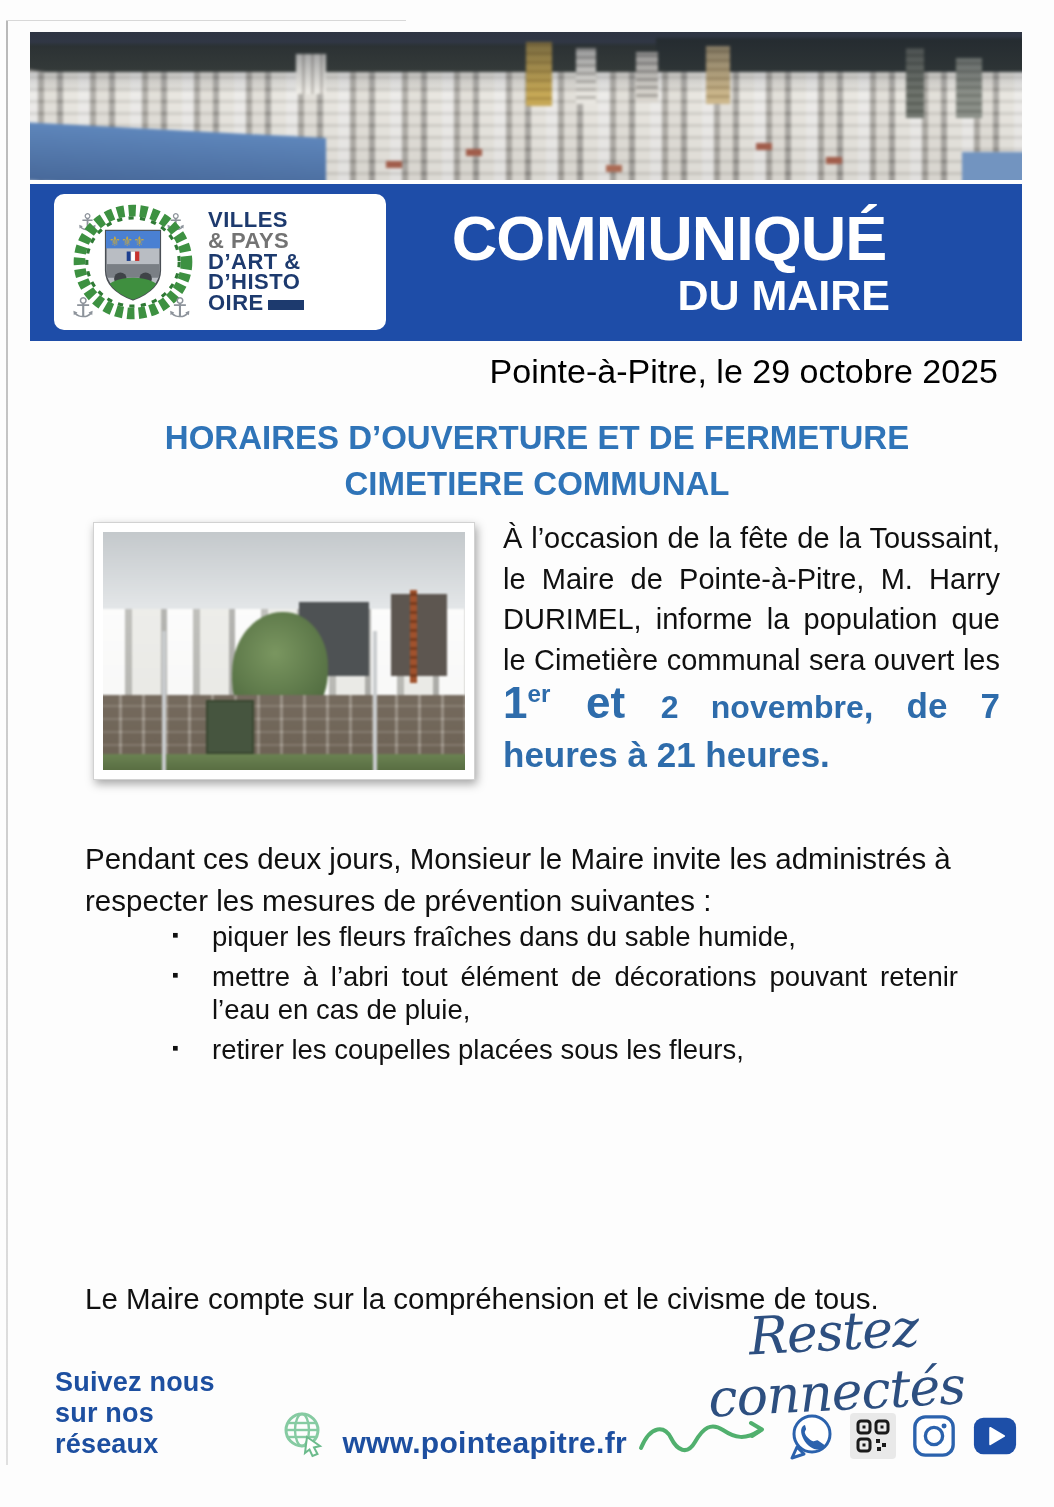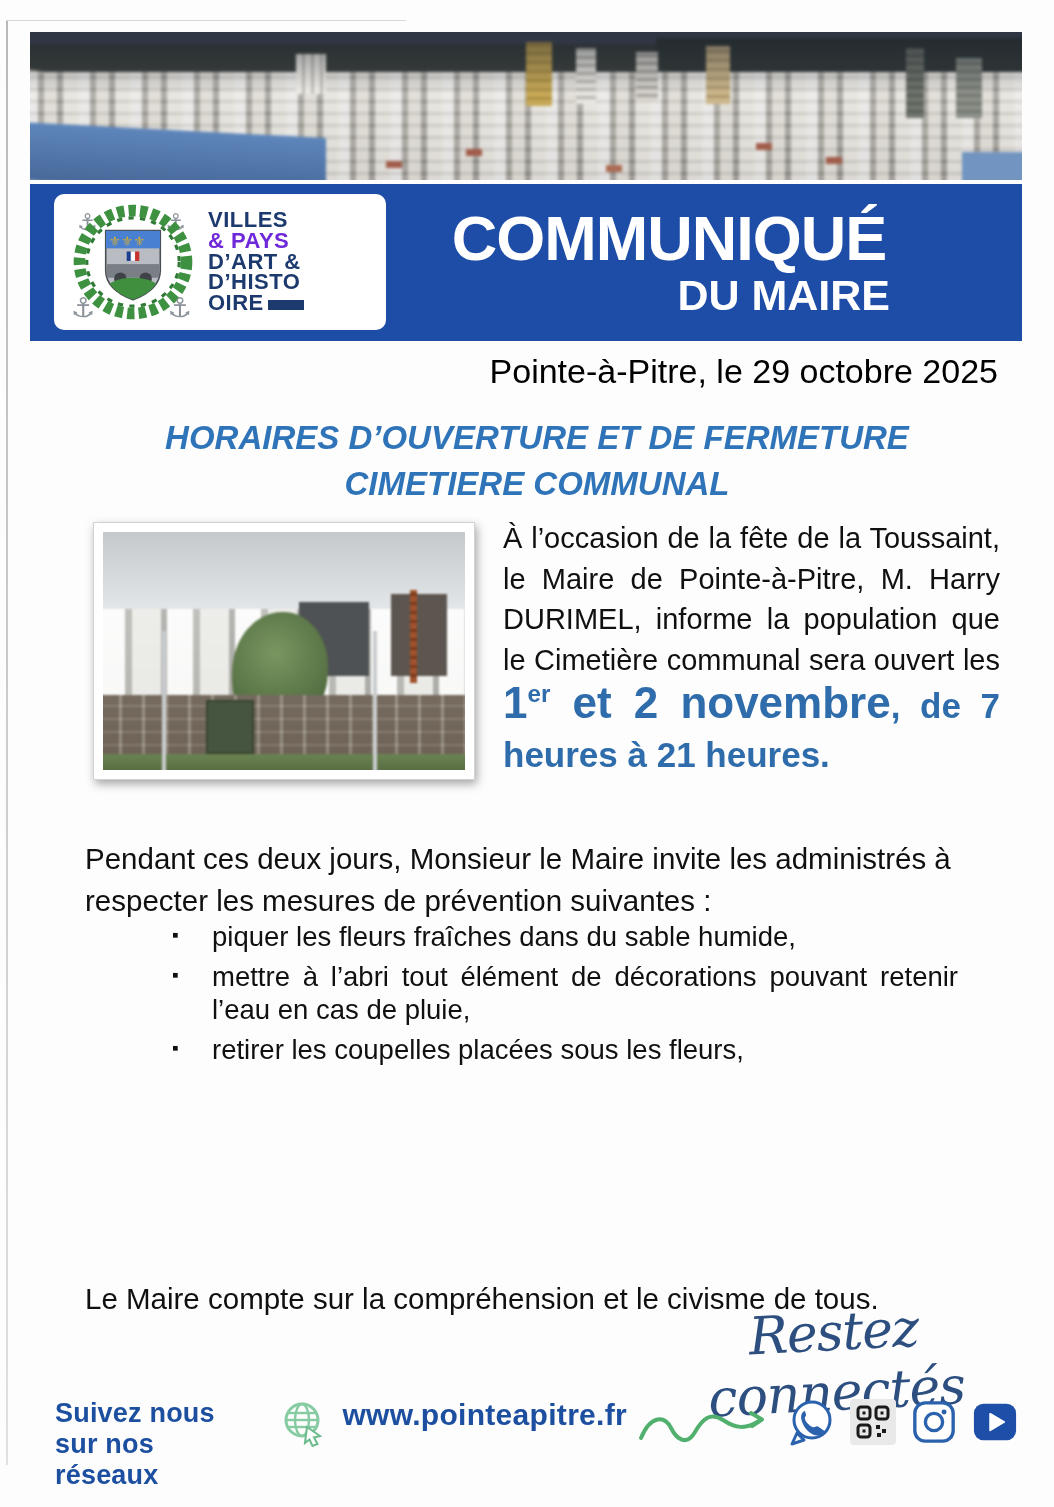--- a/index.html
+++ b/index.html
@@ -44,32 +44,32 @@
   .bp-shade { position:absolute; inset:0; background:linear-gradient(180deg, rgba(18,24,36,.5), rgba(18,24,36,0) 42%); }
 
   
   .blue-banner { position:absolute; left:30px; top:184px; width:992px; height:157px; background:#1e4da8; }
   .logo-box { position:absolute; left:24px; top:10px; width:332px; height:136px; background:#ffffff;
     border-radius:10px; display:flex; align-items:center; padding:4px 8px 4px 6px; }
   .arms { width:146px; height:126px; flex:0 0 auto; }
   .logo-text { flex:1; font-weight:bold; font-size:22px; line-height:.95; letter-spacing:.5px;
     color:#1d3a6e; padding-left:2px; overflow:hidden; white-space:nowrap; }
   .logo-text .ln { display:block; }
-  .logo-text .green { color:#6d28d9; }
+  .logo-text .green { color:#737373; }
   .logo-bar { display:inline-block; width:36px; height:10px; background:#1d3a6e; margin-left:4px; }
   .banner-titles { position:absolute; left:360px; right:14px; top:0; bottom:0;
     display:flex; flex-direction:column; justify-content:center; color:#ffffff; }
   .communique { text-align:center; padding-right:60px; font-weight:bold; font-size:63px;
     letter-spacing:-1px; line-height:1.05; }
   .du-maire { text-align:right; padding-right:118px; font-weight:bold; font-size:43px; letter-spacing:0; }
 
   
   .dateline { position:absolute; right:56px; top:352px; font-size:34px; color:#000000; }
   .heading { position:absolute; left:60px; right:40px; top:415px; text-align:center;
-    color:#2f74b8; font-weight:bold; font-size:33px; line-height:1.38;font-style:italic; }
+    color:#2f74b8; font-weight:bold; font-size:33px; line-height:1.38; }
 
   
   .content { position:absolute; left:85px; right:54px; top:518px; }
   .photo { float:left; width:382px; margin:4px 28px 6px 8px; background:#ffffff; padding:9px;
     border:1px solid #d2d2d2; box-shadow:2px 4px 9px rgba(0,0,0,.35); }
   .photo-inner { position:relative; width:362px; height:238px; overflow:hidden; background:#d7dadc; }
   .cem-art { position:absolute; inset:-4px; filter:blur(1.2px); }
   .cem-sky { position:absolute; left:0; right:0; top:0; height:48%;
     background:linear-gradient(#c2c7ca,#e2e5e7 65%,#edEFF0); }
   .cem-tombs { position:absolute; left:0; right:0; top:33%; height:42%;
@@ -91,38 +91,38 @@
   .cem-grass { position:absolute; left:0; right:0; bottom:0; height:8%;
     background:linear-gradient(#6b8352,#55693f); }
   .cem-gate { position:absolute; left:29%; bottom:8%; width:13%; height:22%;
     background:#46553f; border:2px solid #38452f; }
   .cem-pole { position:absolute; top:42%; bottom:0; width:4px; background:#c9ccce; }
   .cp1 { left:17%; } .cp2 { left:74%; }
 
   .intro { font-size:29px; line-height:1.40; color:#101010; text-align:justify; }
   .date-big { font-size:44px; line-height:1.05; color:#2e6cab; font-weight:bold; white-space:nowrap; }
   .date-big sup { font-size:.55em; vertical-align:super; }
-  .date-big2 { font-size:44px; line-height:1.05; color:#2e6cab; font-weight:bold; }
+  .date-big2 { font-size:32px; line-height:1.05; color:#2e6cab; font-weight:bold; }
   .date-mid { font-size:35px; color:#2e6cab; font-weight:bold; }
 
   
   .p1 { position:absolute; left:85px; right:54px; top:838px; font-size:29.5px; line-height:1.42; color:#101010; }
   .bullets { position:absolute; left:172px; right:96px; top:920px; }
   .bullets .li { display:flex; margin-bottom:7px; font-size:27.5px; line-height:1.2; color:#101010; }
   .bullets .li::before { content:"▪"; flex:0 0 40px; font-size:19px; padding-top:4px; }
   .bullets .li span { flex:1; text-align:justify; }
   .p2 { position:absolute; left:85px; right:52px; top:1152px; font-size:29.5px; line-height:1.45; color:#101010; text-align:justify; }
   .p3 { position:absolute; left:85px; right:52px; top:1282px; font-size:29.5px; color:#101010; }
 
   
   .restez { position:absolute; left:650px; width:370px; top:1302px; text-align:center;
     font-family:"DejaVu Serif", serif; font-style:italic; font-size:52px; color:#2d4f80;
     transform:rotate(-3deg); letter-spacing:-1px; }
   .footer { position:absolute; left:55px; right:36px; top:1398px; height:62px;
-    display:flex; align-items:flex-start; }
+    display:flex; align-items:flex-end; }
   .suivez { font-size:27px; font-weight:bold; color:#1d4fa0; letter-spacing:.2px; }
   .globe { margin-left:40px; flex:0 0 auto; }
   .url { margin-left:14px; font-size:30px; font-weight:bold; color:#1d4fa0; letter-spacing:.3px; text-decoration:none; }
   .wavy { margin-left:8px; flex:0 0 auto; }
   .soc { margin-left:12px; display:flex; gap:15px; align-items:center; }
   .soc svg { display:block; }
 </style>
 </head>
 <body>
 

